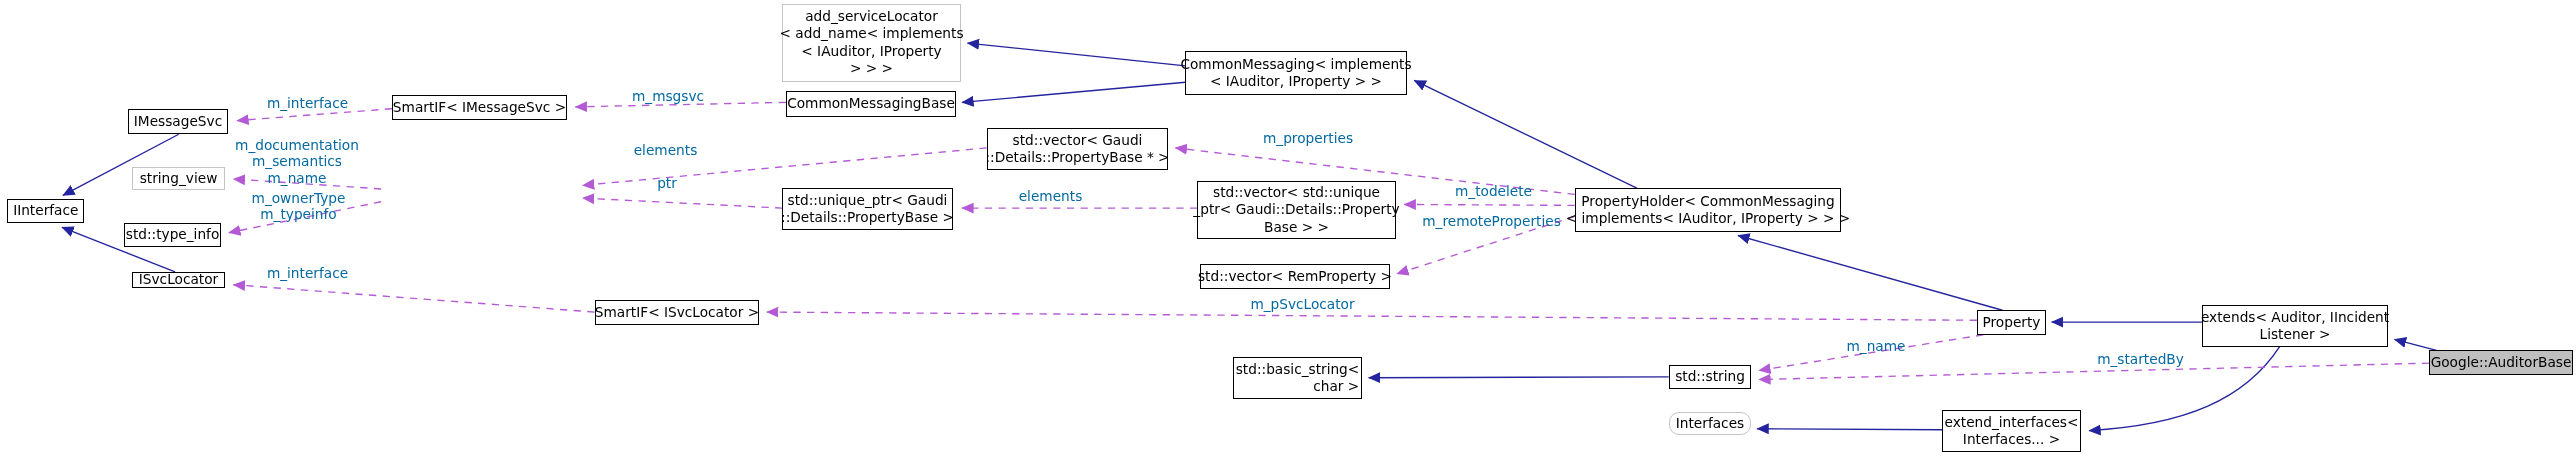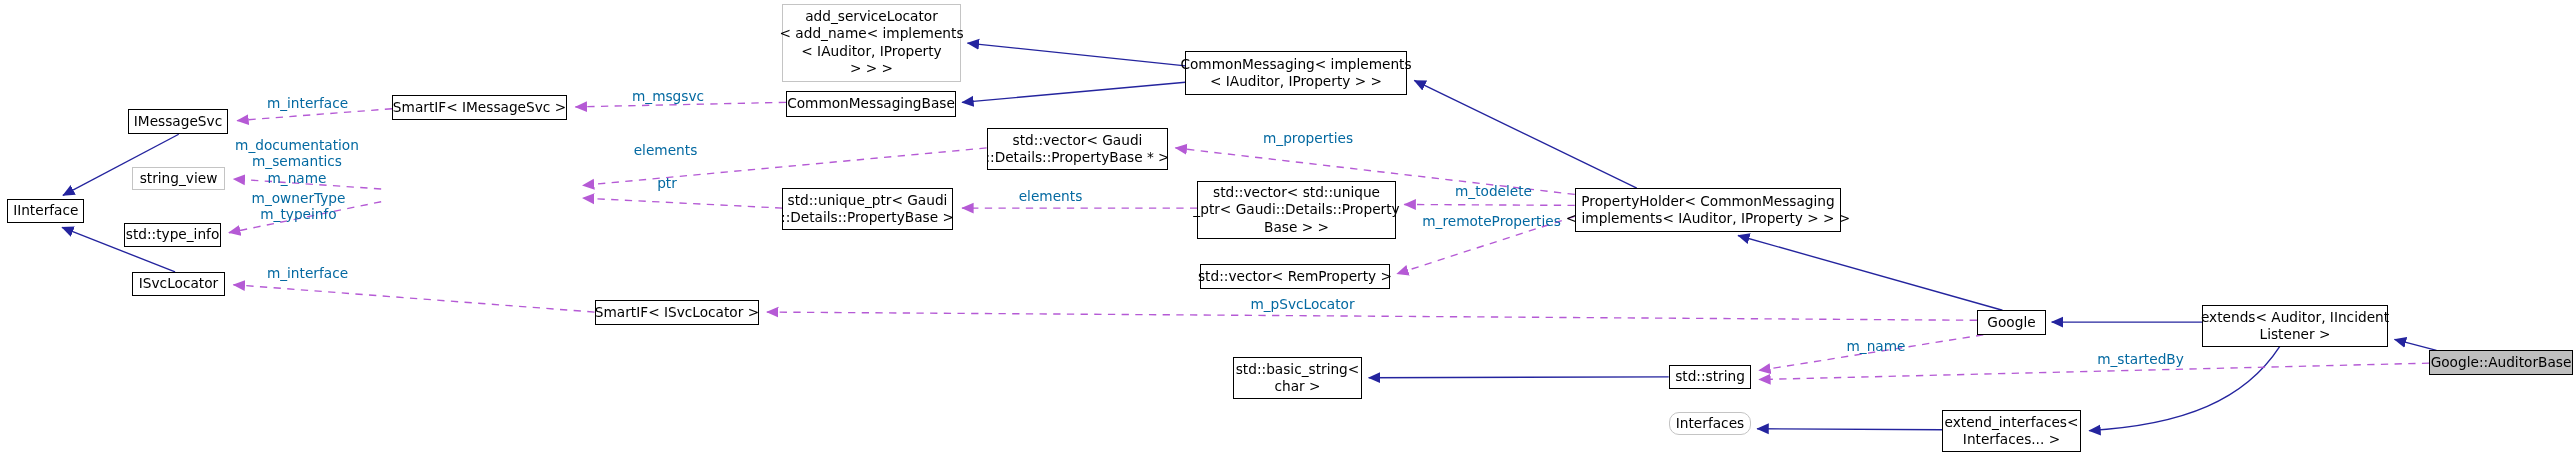--- a/index.html
+++ b/index.html
@@ -66,45 +66,45 @@
     <path class="edge-use" d="M2168,351 L841,342" marker-end="url(#arr-use)"></path>
     <path class="edge-use" d="M652,342 L256,312" marker-end="url(#arr-use)"></path>
     <path class="edge-use" d="M2175,367 L1929,406" marker-end="url(#arr-use)"></path>
     <path class="edge-use" d="M2664,398 L1929,416" marker-end="url(#arr-use)"></path>
   </svg>
 
   <div class="node" style="left:7.3px;top:199px;width:77px;height:24px;">IInterface</div>
   <div class="node" style="left:128px;top:109px;width:100px;height:24.6px;">IMessageSvc</div>
   <div class="node external" style="left:132px;top:167px;width:93px;height:23px;">string_view</div>
   <div class="node" style="left:124px;top:223px;width:97px;height:24px;">std::type_info</div>
-  <div class="node" style="left:132px;top:272px;width:93px;height:24px;">ISvcLocator</div>
+  <div class="node" style="left:132px;top:272px;width:93px;height:16px;">ISvcLocator</div>
   <div class="node" style="left:392px;top:95px;width:175px;height:24.6px;">SmartIF&lt; IMessageSvc &gt;</div>
   <div class="node" style="left:595px;top:300px;width:164px;height:24.6px;">SmartIF&lt; ISvcLocator &gt;</div>
   <div class="node external" style="left:782px;top:3.6px;width:179px;height:78px;">add_serviceLocator
 &lt; add_name&lt; implements
 &lt; IAuditor, IProperty
 &gt; &gt; &gt;</div>
   <div class="node" style="left:786px;top:91px;width:170px;height:25.5px;">CommonMessagingBase</div>
   <div class="node" style="left:987px;top:128px;width:181px;height:42px;">std::vector&lt; Gaudi
 ::Details::PropertyBase * &gt;</div>
   <div class="node" style="left:782px;top:188px;width:171px;height:42px;">std::unique_ptr&lt; Gaudi
 ::Details::PropertyBase &gt;</div>
   <div class="node" style="left:1197px;top:181px;width:199px;height:58px;">std::vector&lt; std::unique
 _ptr&lt; Gaudi::Details::Property
 Base &gt; &gt;</div>
   <div class="node" style="left:1200px;top:264px;width:190px;height:24.6px;">std::vector&lt; RemProperty &gt;</div>
   <div class="node" style="left:1185px;top:51px;width:222px;height:44px;">CommonMessaging&lt; implements
 &lt; IAuditor, IProperty &gt; &gt;</div>
   <div class="node" style="left:1575px;top:188px;width:266px;height:44px;">PropertyHolder&lt; CommonMessaging
 &lt; implements&lt; IAuditor, IProperty &gt; &gt; &gt;</div>
-  <div class="node" style="left:1977px;top:310px;width:69px;height:24.6px;">Google</div>
+  <div class="node" style="left:1977px;top:310px;width:69px;height:24.6px;">Property</div>
   <div class="node" style="left:2202px;top:305px;width:186px;height:42px;">extends&lt; Auditor, IIncident
 Listener &gt;</div>
   <div class="node selected" style="left:2429px;top:350px;width:144px;height:24.6px;">Google::AuditorBase</div>
-  <div class="node" style="left:1233px;top:357px;width:129px;height:42px;">std::basic_string&lt;
+  <div class="node" style="left:1233px;top:357px;width:129px;height:42px;text-align:right;">std::basic_string&lt;
 char &gt;</div>
   <div class="node" style="left:1669px;top:365px;width:82px;height:24px;">std::string</div>
   <div class="node external" style="left:1669px;top:412px;width:82px;height:23px;border-radius:10px;">Interfaces</div>
   <div class="node" style="left:1942px;top:410px;width:139px;height:42px;">extend_interfaces&lt;
 Interfaces... &gt;</div>
 
   <div class="edge-label" style="left:264px;top:95px;width:87px;">m_interface</div>
   <div class="edge-label" style="left:629px;top:88px;width:78px;">m_msgsvc</div>
   <div class="edge-label" style="left:235px;top:137px;width:124px;">m_documentation
 m_semantics

